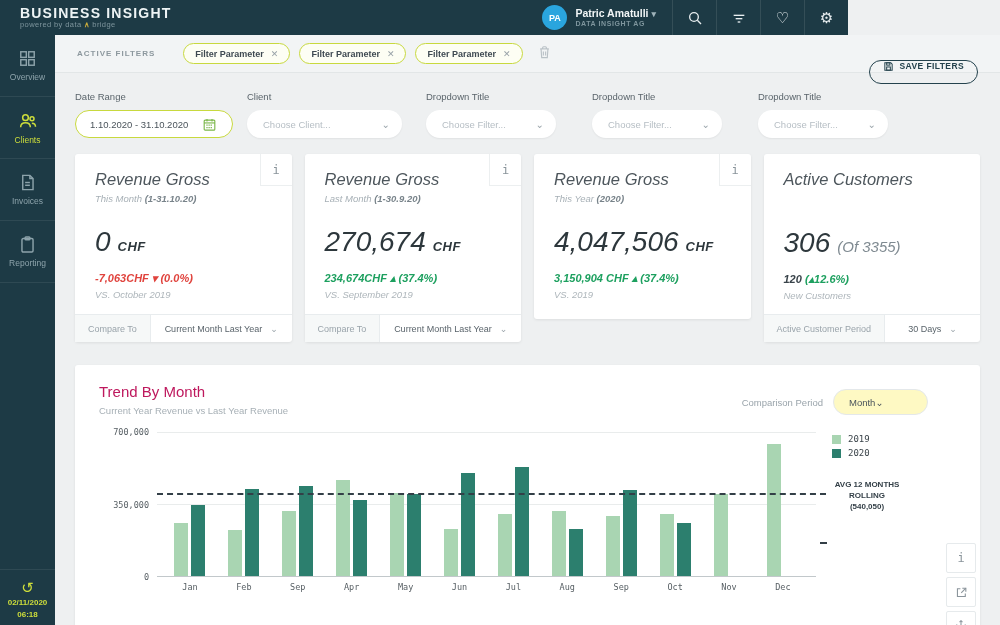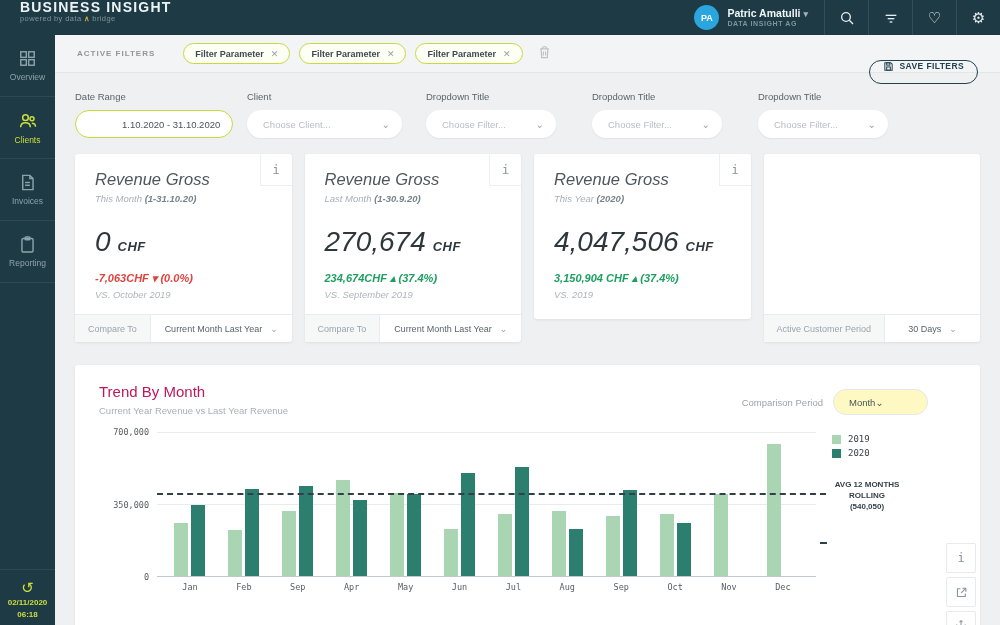--- a/index.html
+++ b/index.html
@@ -1,21 +1,21 @@
 <!DOCTYPE html>
 <html><head>
 <meta charset="utf-8">
 <style>
   * { margin:0; padding:0; box-sizing:border-box; }
   html,body { width:1000px; height:625px; overflow:hidden; }
   body { font-family:"Liberation Sans", sans-serif; background:#eef0f1; position:relative; color:#4a545b; }
   .mono { font-family:"DejaVu Sans Mono", monospace; }
 
   
-  .topbar { position:absolute; top:0; left:0; width:1000px; height:35px; background:#1d3a45; display:flex; align-items:flex-start; z-index:20; }
+  .topbar { position:absolute; top:0; left:0; width:848px; height:35px; background:#1d3a45; display:flex; align-items:center; z-index:20; }
   .brand { padding-left:20px; line-height:1.05; }
   .brand-title { color:#eef4f5; font-size:14px; font-weight:700; letter-spacing:1.2px; }
   .brand-tag { font-size:7.5px; color:#7e959d; letter-spacing:.4px; }
   .brand-tag .mark { color:#c9aa3b; font-weight:700; }
   .topbar-right { margin-left:auto; display:flex; align-items:center; height:100%; }
   .userbox { display:flex; align-items:center; gap:8px; padding:0 16px; height:100%; }
   .avatar { width:25px; height:25px; border-radius:50%; background:#2aa5de; color:#fff; font-size:9px; font-weight:700; display:flex; align-items:center; justify-content:center; }
   .user-meta { line-height:1.2; }
   .user-name { color:#f2f6f7; font-size:10.5px; font-weight:700; }
   .user-name .chev { color:#9fb3ba; font-size:9px; }
@@ -43,21 +43,21 @@
   .chip .x { color:#98a2a8; font-size:9px; font-weight:400; }
   .trash { margin-left:14px; color:#b9c1c6; cursor:pointer; }
   .save-btn { margin-left:auto; height:24px; border:1.5px solid #24424d; border-radius:13px; display:flex; gap:6px; padding:0 13px; font-size:8.5px; font-weight:700; letter-spacing:.4px; color:#24424d; background:transparent; cursor:pointer;margin-top:36px; }
 
   .filter-row { display:flex; padding:18px 20px 12px; }
   .fgroup { margin-right:14px; }
   .fgroup.g2 { margin-right:24px; }
   .fgroup.g3 { margin-right:36px; }
   .fgroup label { display:block; font-size:9.5px; color:#5a646b; margin-bottom:8px; }
   .date-input { width:158px; height:28px; border:1.5px solid #c8d93e; border-radius:14px; background:#fff; display:flex; align-items:center; padding:0 10px 0 14px; }
-  .date-input input { border:none; outline:none; width:112px; font-size:9.5px; color:#4a545b; font-family:"Liberation Sans",sans-serif; background:transparent;margin-left:32px; }
+  .date-input input { border:none; outline:none; width:112px; font-size:9.5px; color:#4a545b; font-family:"Liberation Sans",sans-serif; background:transparent; }
   .sel { height:28px; border-radius:14px; background:#fff; box-shadow:0 1px 2px rgba(0,0,0,.06); display:flex; align-items:center; justify-content:space-between; padding:0 12px 0 16px; font-size:9.5px; color:#b6bec4; cursor:pointer; }
   .sel .chev { color:#9aa4aa; font-size:10px; }
   .w155 { width:155px; } .w130 { width:130px; }
 
   
   .cards { display:flex; gap:13px; margin:4px 20px 0; align-items:flex-start; }
   .card { flex:1; position:relative; background:#fff; border-radius:3px; box-shadow:0 1px 3px rgba(0,0,0,.08); height:188px; }
   .card.short { height:165px; }
   .card-pad { padding:16px 20px 0;font-style:italic; }
   .card-title { font-size:16.5px; color:#4d565c; font-weight:400; }
@@ -329,20 +329,29 @@
         <div class="big-row">
             <span class="big">4,047,506</span>
             <span class="cur">CHF</span>
           </div>
         <div class="delta up"><span>3,150,904 CHF</span> <span>▴</span> <span>(37.4%)</span></div>
         <div class="vs">VS. 2019</div>
       </div>
     </div>
 
     <div class="card">
+      <div class="card-pad">
+        <div class="card-title">Active Customers</div>
+        <div class="big-row" style="margin-top:38px;">
+            <span class="big">306</span>
+            <span class="suffix">(Of 3355)</span>
+          </div>
+        <div class="delta up"><span class="dark">120</span> <span>(▴12.6%)</span></div>
+        <div class="vs">New Customers</div>
+      </div>
       <div class="card-foot">
         <div class="cf-label">Active Customer Period</div>
         <div class="cf-value">
             <span>30 Days</span>
             <span class="chev">⌄</span>
           </div>
       </div>
     </div>
   </div>
 

